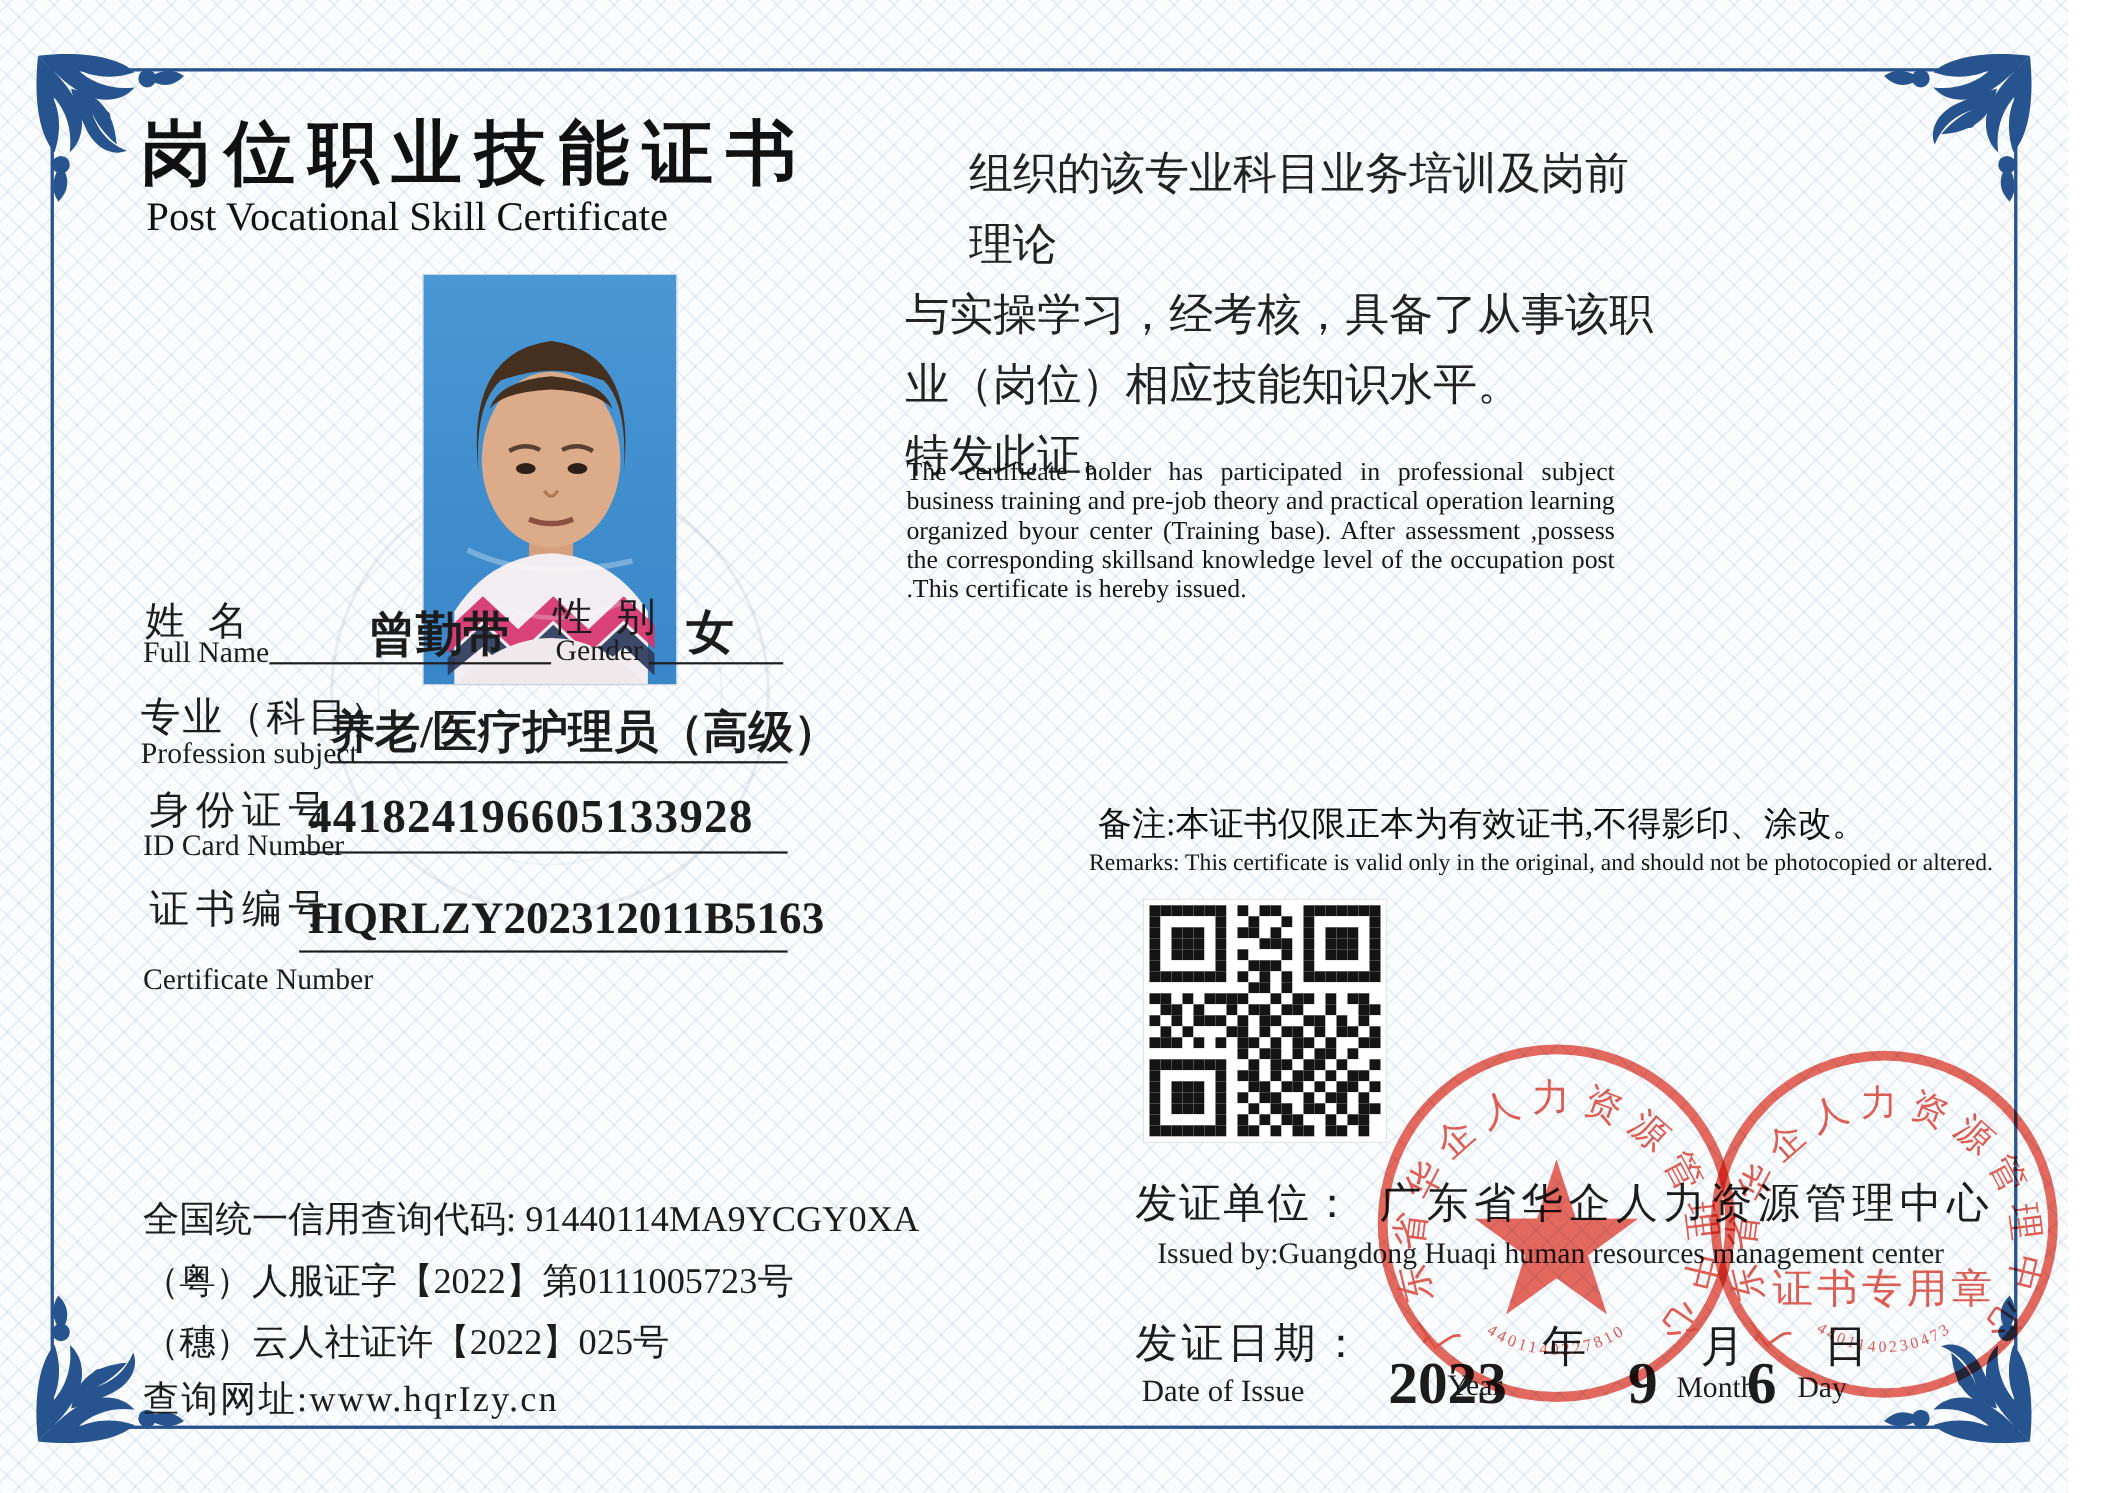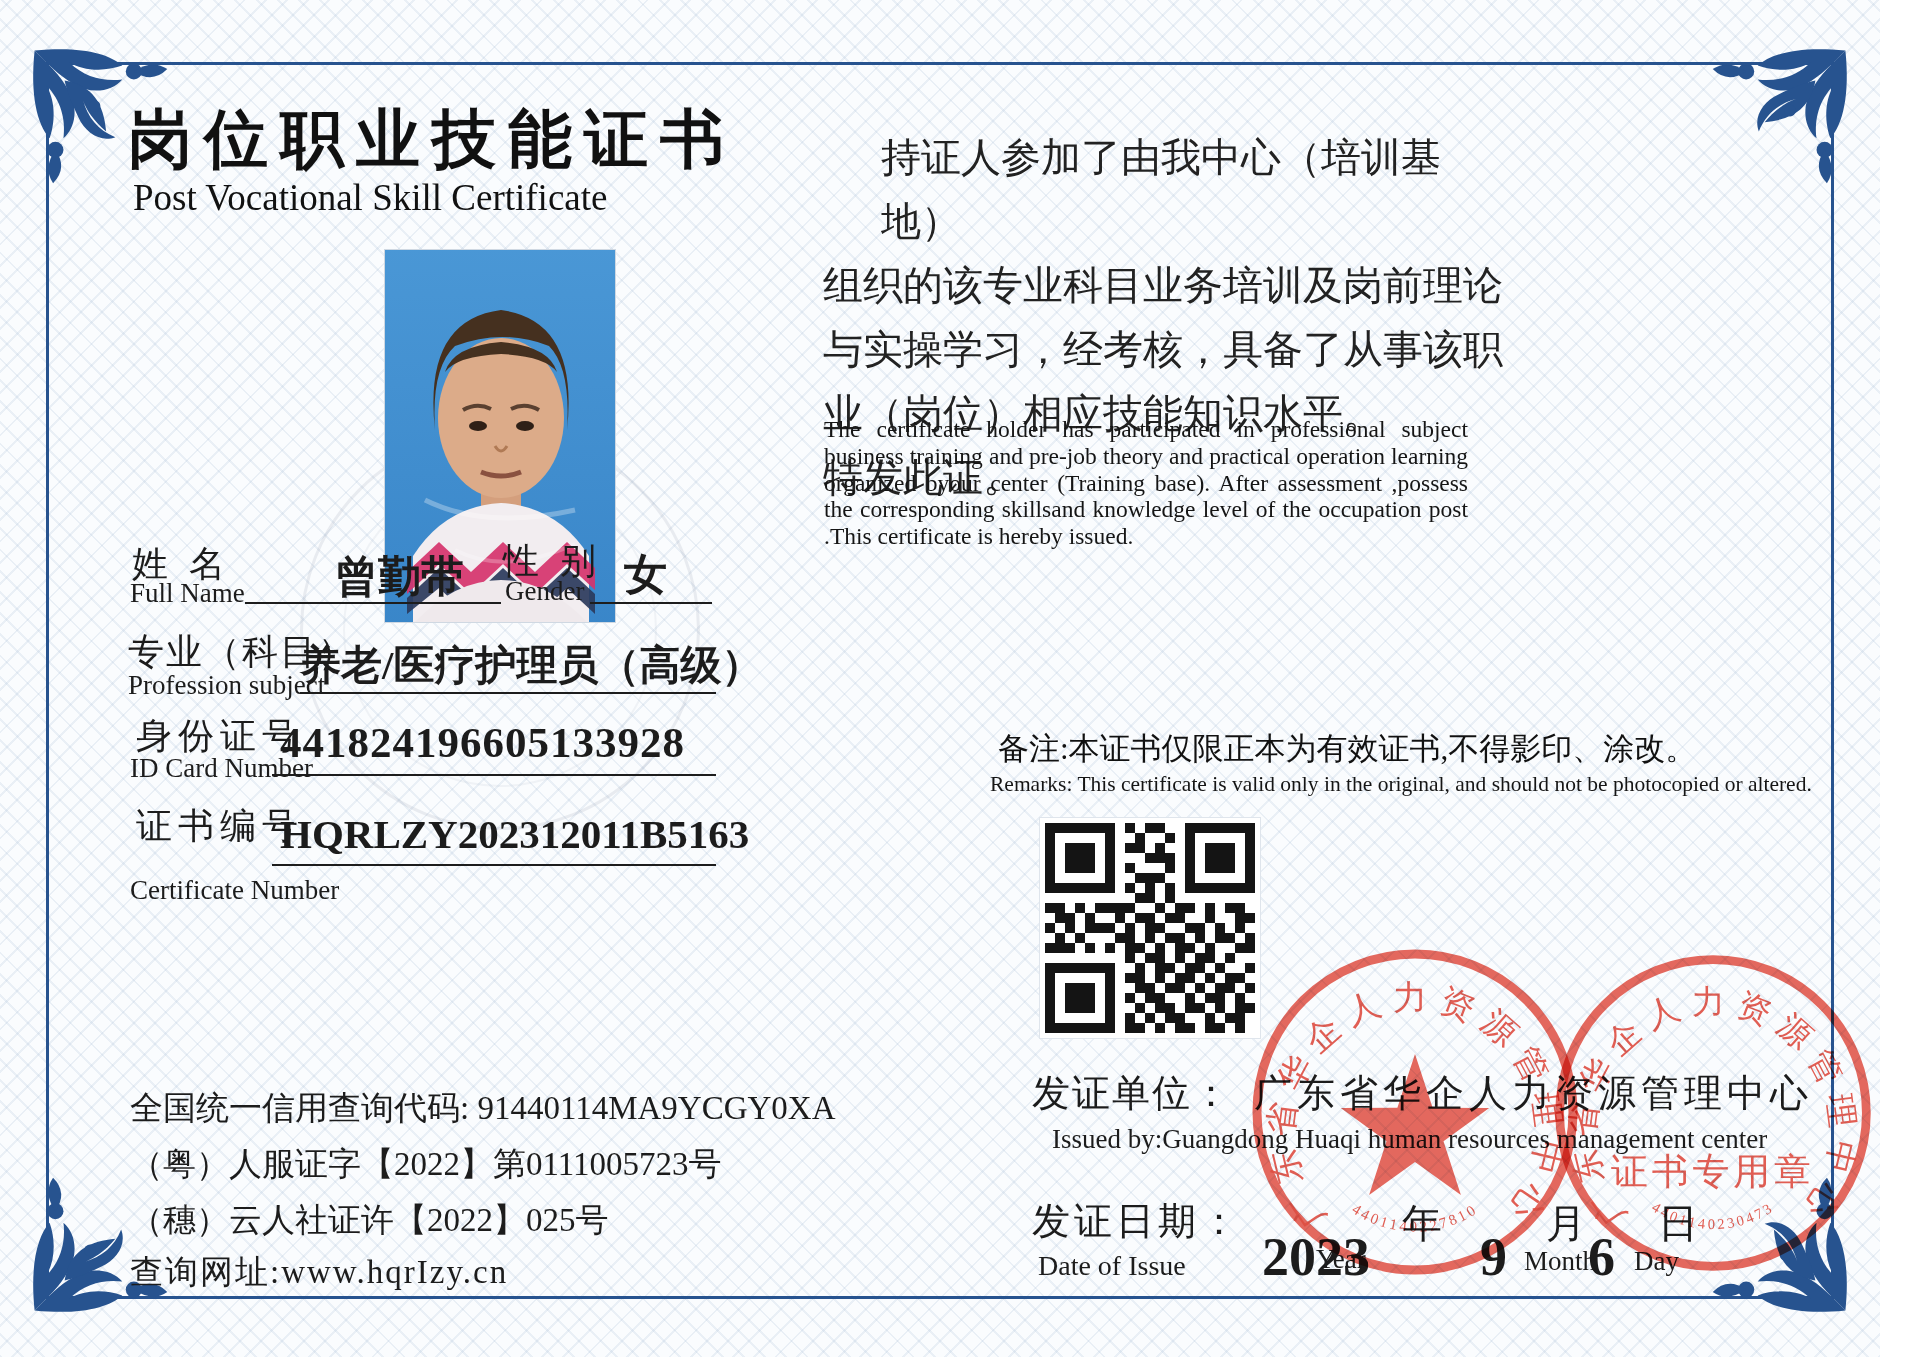--- a/index.html
+++ b/index.html
@@ -183,21 +183,20 @@
   <div class="abs f-en" style="left:130px;top:843px;margin-top:32px;">Certificate Number</div>
   <div class="abs f-val" style="left:280px;top:810px;font-size:41px;">HQRLZY202312011B5163</div>
   <div class="rule" style="left:272px;top:864px;width:444px;"></div>
 
   <div class="abs fl-credit">全国统一信用查询代码: 91440114MA9YCGY0XA</div>
   <div class="abs fl-lic1">（粤）人服证字【2022】第0111005723号</div>
   <div class="abs fl-lic2">（穗）云人社证许【2022】025号</div>
   <div class="abs fl-url">查询网址:www.hqrIzy.cn</div>
 
   <div class="abs para-cn">
-    <div class="ln">持证人参加了由我中心（培训基地）</div>
     <div class="ln">组织的该专业科目业务培训及岗前理论</div>
     <div class="ln">与实操学习，经考核，具备了从事该职</div>
     <div class="ln">业（岗位）相应技能知识水平。</div>
     <div class="ln">特发此证。</div>
   </div>
   <div class="abs para-en">The certificate holder has participated in professional subject business training and pre-job theory and practical operation learning organized byour center (Training base). After assessment ,possess the corresponding skillsand knowledge level of the occupation post .This certificate is hereby issued.</div>
 
   <div class="abs remark-cn">备注:本证书仅限正本为有效证书,不得影印、涂改。</div>
   <div class="abs remark-en">Remarks: This certificate is valid only in the original, and should not be photocopied or altered.</div>
 

